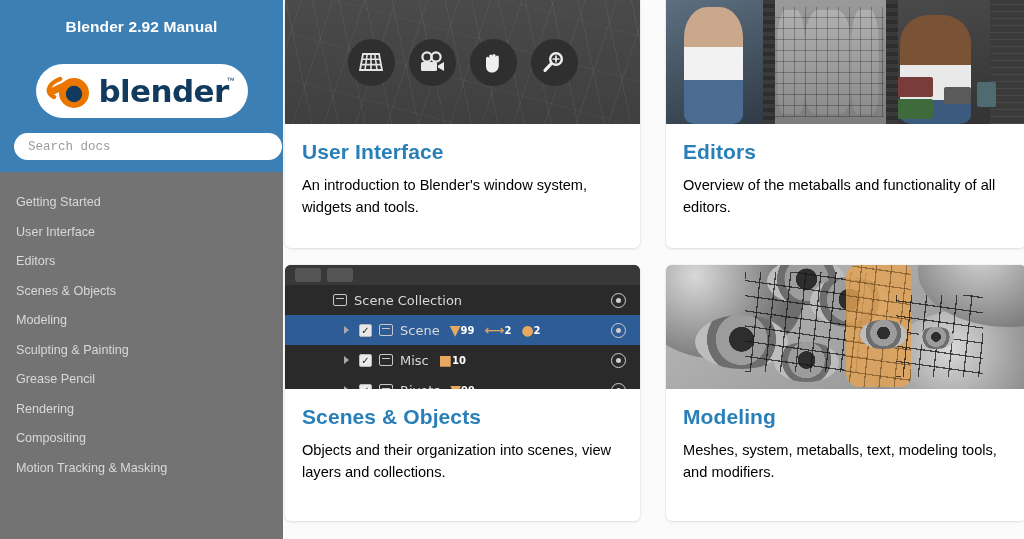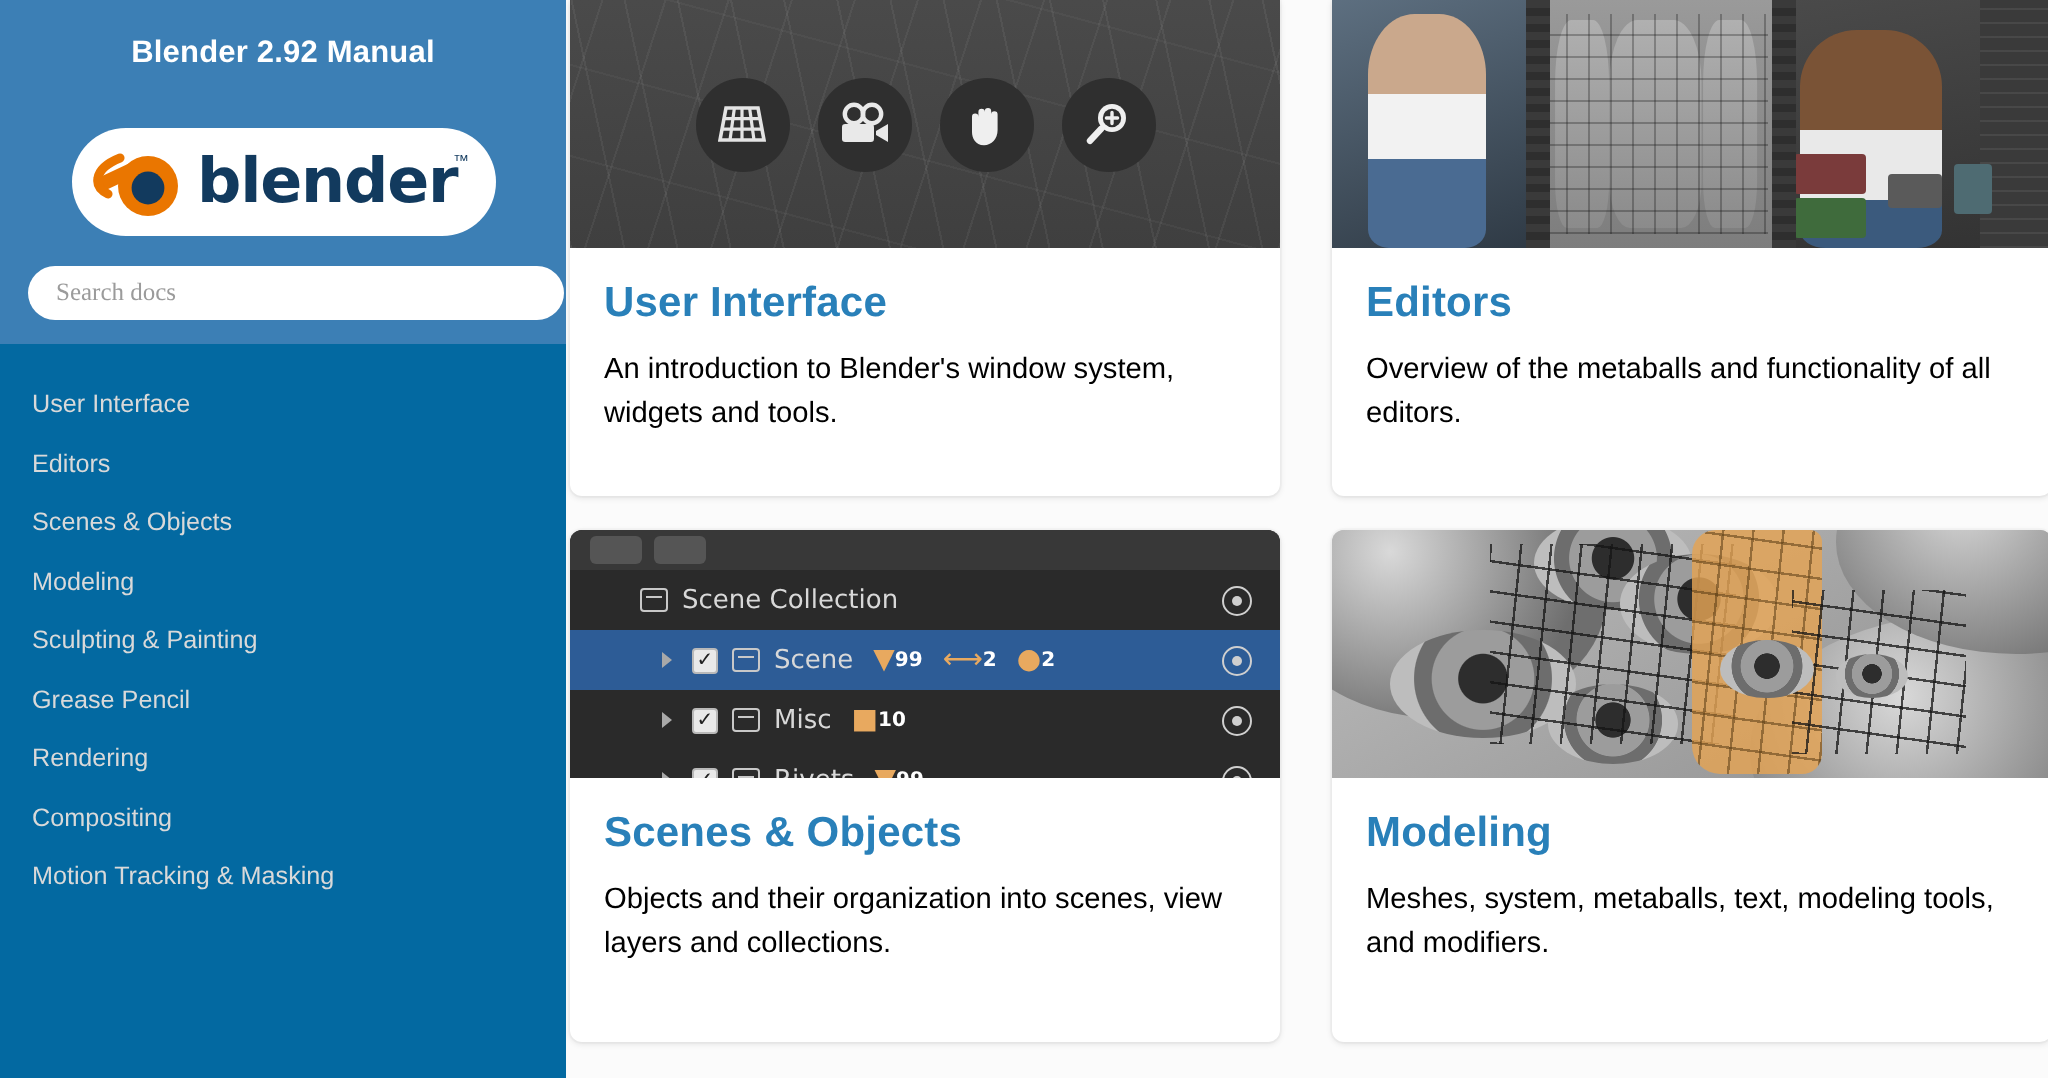--- a/index.html
+++ b/index.html
@@ -7,21 +7,21 @@
     width: 1024px; height: 539px;
     overflow: hidden;
     font-family: "Liberation Sans", sans-serif;
     background: #fcfcfc;
   }
   .page { position: relative; width: 1024px; height: 539px; display: flex; }
 
   
   .sidebar {
     width: 283px; height: 539px; flex: 0 0 283px;
-    background: #0369a1;
+    background: #737373;
     position: relative; overflow: hidden;
   }
   .sidebar-head {
     background: #3c7fb5;
     height: 172px;
     padding: 12px 14px 0 14px;
     position: relative;
   }
   .manual-title {
     text-align: center;
@@ -49,21 +49,21 @@
   .logo-tm { font-size: 8px; color: #123a5e; position: absolute; right: 13px; top: 12px; }
 
   .search-wrap { margin: 15px auto 0 auto; width: 268px; }
   .search-input {
     width: 100%; height: 27px;
     border-radius: 14px; border: none; outline: none;
     background: #ffffff;
     padding: 0 14px;
     font-size: 12.5px;
     color: #404040;
-    font-family: Liberation Serif, serif;
+    font-family: Liberation Mono, monospace;
   }
   .search-input::placeholder { color: #9b9b9b; }
 
   .nav { padding-top: 16px; }
   .nav-item {
     display: block;
     color: #d9d9d9;
     font-size: 12.6px;
     padding: 0 0 0 16px;
     line-height: 29.5px;
@@ -174,21 +174,21 @@
 
   
   .t-out { background:#2a2a2a; }
   .out-top {
     position:absolute; top:0; left:0; right:0; height:20px; background:#383838;
     display:flex; align-items:center; gap:6px; padding-left:10px;
   }
   .out-btn { width:26px; height:14px; background:#555; border-radius:3px; }
   .out-row {
     position:absolute; left:0; right:0; height:30px;
-    display:flex; align-items:center; padding-left:35px;
+    display:flex; align-items:center; padding-left:48px;
     color:#d8d8d8; font-size:13px; font-family:"DejaVu Sans", sans-serif;
   }
   .out-row.hl { background:#2d5c96; }
   .out-indent { width:26px; flex:0 0 26px; display:flex; align-items:center; justify-content:center; }
   .tri { width:0;height:0;border-left:5px solid #a9a9a9;border-top:4px solid transparent;border-bottom:4px solid transparent; }
   .cbox { width:13px;height:13px;border:1px solid #b9b9b9;border-radius:2px;background:#e9e9e9;
           display:flex;align-items:center;justify-content:center;color:#222;font-size:10px;margin-right:7px; }
   .collicon { width:14px;height:12px;border:1.6px solid #c8c8c8;border-radius:2px;margin-right:7px;position:relative; }
   .collicon:after{content:"";position:absolute;left:2px;right:2px;top:2.5px;height:1.6px;background:#c8c8c8;}
   .eye { position:absolute; right:14px; width:15px;height:15px;border-radius:50%;border:1.6px solid #cfcfcf;
@@ -245,20 +245,21 @@
         <span class="logo-word">blender</span>
         <span class="logo-tm">™</span>
       </div>
 
       <div class="search-wrap">
         <input class="search-input" type="text" placeholder="Search docs" style="">
       </div>
     </div>
 
     <div class="nav">
+      <a class="nav-item">Getting Started</a>
       <a class="nav-item">User Interface</a>
       <a class="nav-item">Editors</a>
       <a class="nav-item">Scenes &amp; Objects</a>
       <a class="nav-item">Modeling</a>
       <a class="nav-item">Sculpting &amp; Painting</a>
       <a class="nav-item">Grease Pencil</a>
       <a class="nav-item">Rendering</a>
       <a class="nav-item">Compositing</a>
       <a class="nav-item">Motion Tracking &amp; Masking</a>
     </div>

